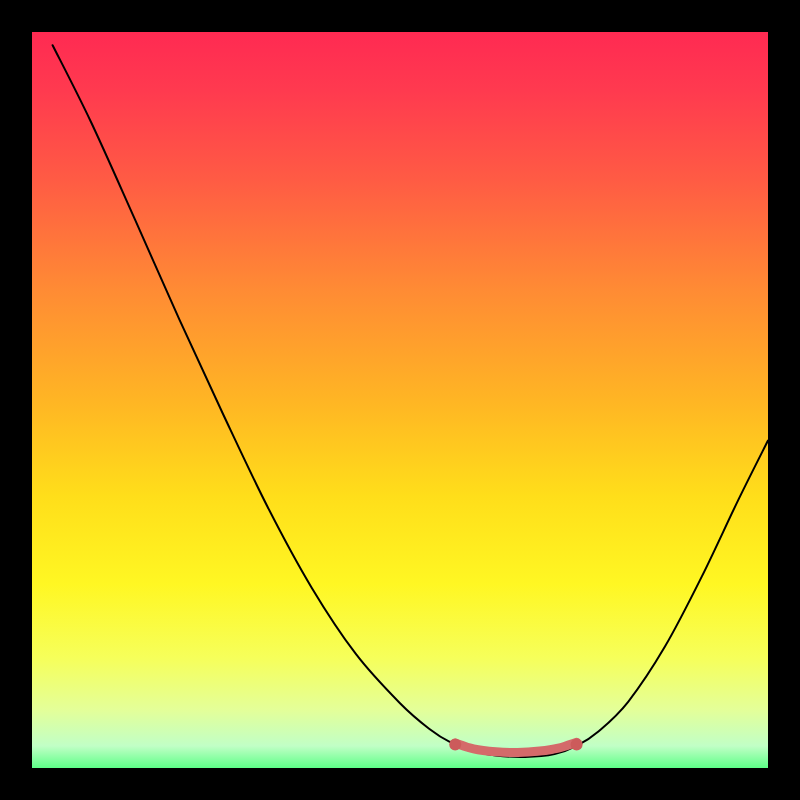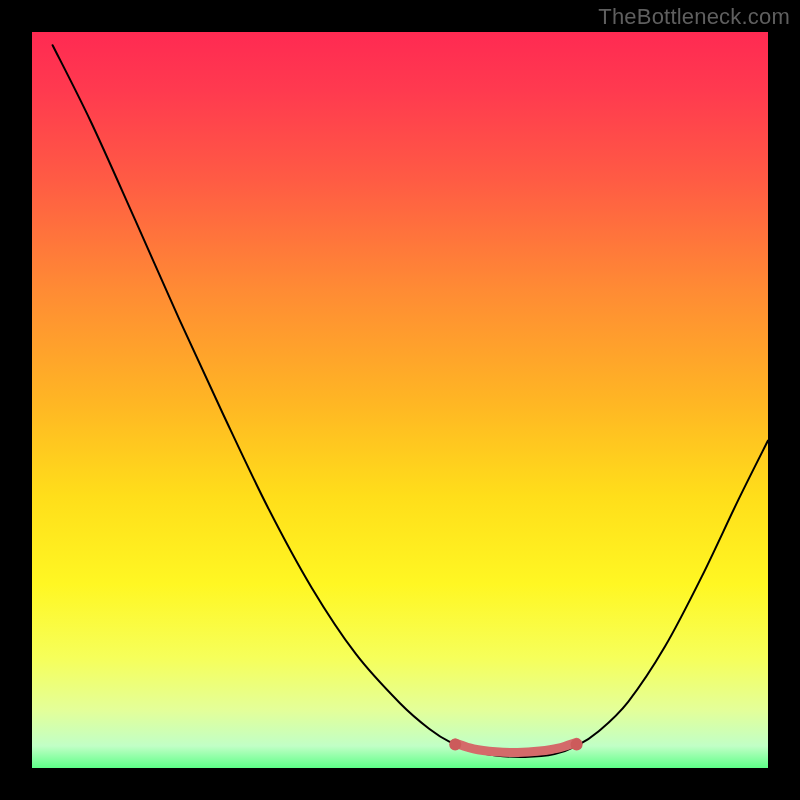--- a/index.html
+++ b/index.html
@@ -31,21 +31,20 @@
     position: absolute;
     top: 0;
     left: 0;
     z-index: 1;
   }
 </style>
 </head>
 <body>
 
 <div class="frame">
-  <div class="watermark">TheBottleneck.com</div>
 
   <svg class="chart" width="800" height="800" viewBox="0 0 800 800">
     <defs>
       <linearGradient id="bg-grad" x1="0" y1="0" x2="0" y2="1">
           <stop offset="0%" stop-color="#ff2a52"></stop>
           <stop offset="8%" stop-color="#ff3a4f"></stop>
           <stop offset="20%" stop-color="#ff5b44"></stop>
           <stop offset="35%" stop-color="#ff8b34"></stop>
           <stop offset="50%" stop-color="#ffb524"></stop>
           <stop offset="63%" stop-color="#ffde1a"></stop>

